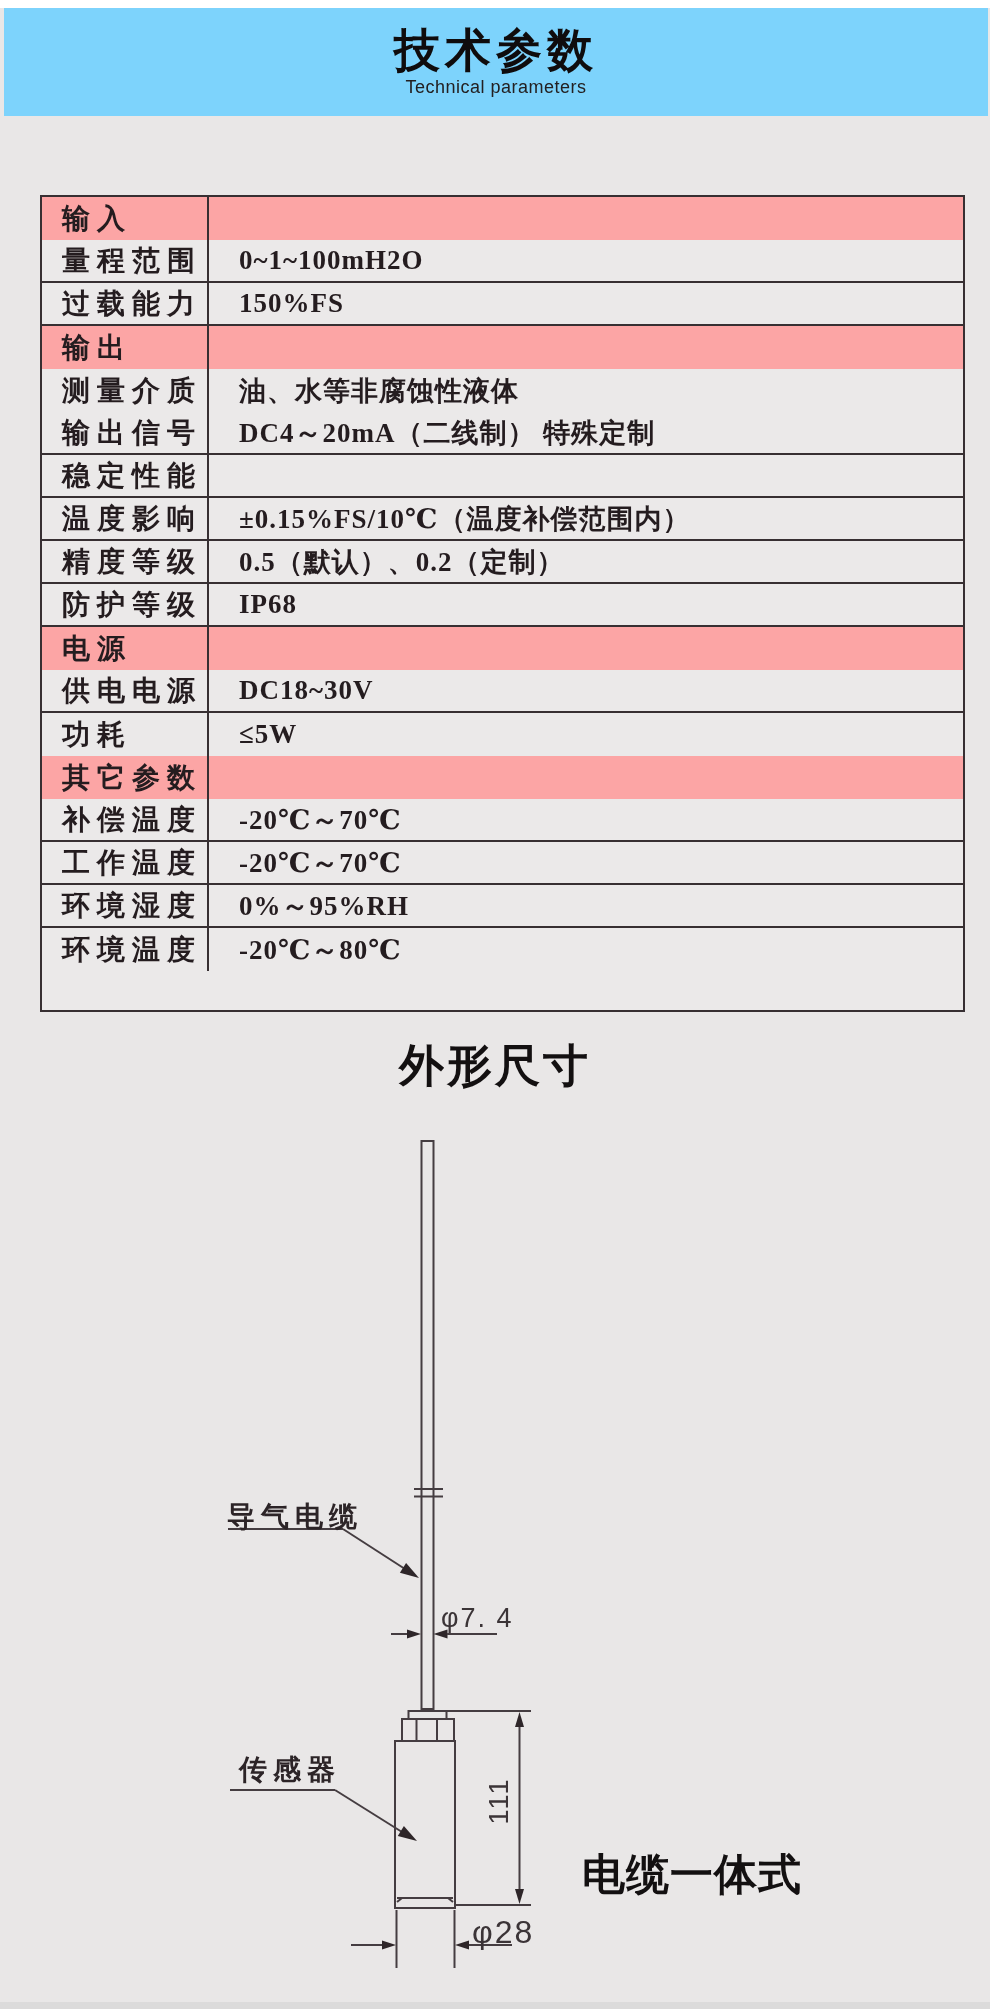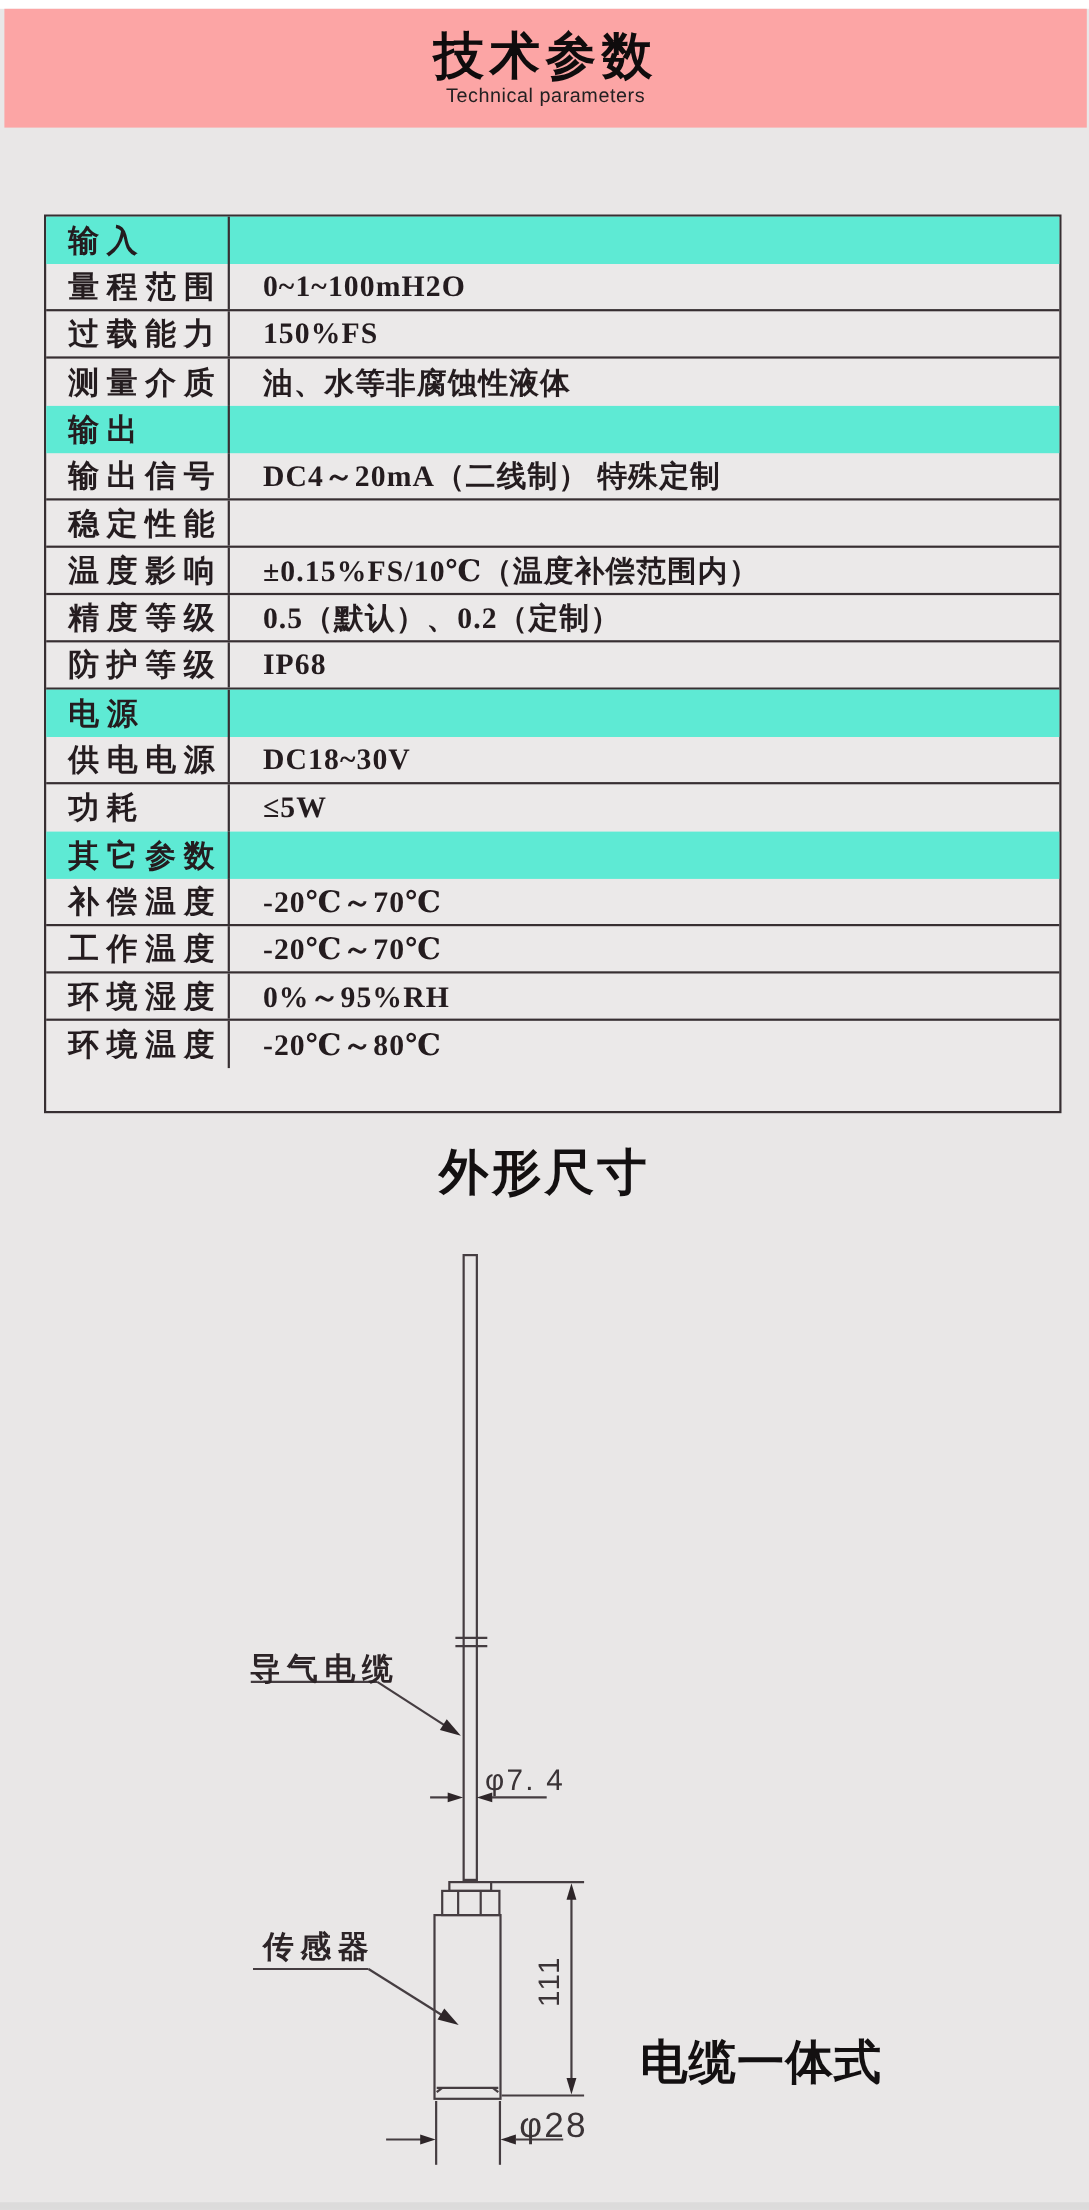--- a/index.html
+++ b/index.html
@@ -2,33 +2,33 @@
 <html><head>
 <meta charset="utf-8">
 <style>
   * { margin:0; padding:0; box-sizing:border-box; }
   html,body { width:990px; }
   body { font-family:"Liberation Sans","DejaVu Sans",sans-serif; background:#ffffff; }
   .page { position:relative; width:990px; height:2009px; background:#e9e7e7; overflow:hidden; }
 
   
   .top-margin { position:absolute; left:0; top:0; width:990px; height:8px; background:#ffffff; }
-  .header-band { position:absolute; left:4px; top:8px; width:984px; height:108px; background:#fca5a5;
+  .header-band { position:absolute; left:4px; top:8px; width:984px; height:108px; background:#7dd3fc;
                  display:flex; flex-direction:column; align-items:center; justify-content:center; }
   .main-title { font-size:46px; font-weight:bold; color:#0f0c0d; letter-spacing:5px;
                 font-family:"Liberation Sans","DejaVu Sans",sans-serif; line-height:1.05; }
   .sub-title  { font-size:18px; color:#232021; margin-top:3px; letter-spacing:0.5px;text-align:center; }
 
   
   .param-table { position:absolute; left:40px; top:195px; width:925px; height:817px;
                  border:2px solid #372f32; background:#ebe9e9;
                  font-family:"Liberation Serif","DejaVu Serif",serif; }
   .t-row { display:flex; height:43px; }
   .t-row.line { border-bottom:2px solid #372f32; }
-  .t-row.section { background:#5eead4; }
+  .t-row.section { background:#fca5a5; }
   .t-label { width:167px; border-right:2px solid #372f32; display:flex; align-items:center;
              padding-left:20px; font-size:28px; font-weight:bold; color:#241c1f; letter-spacing:7px;
              white-space:nowrap; overflow:visible; }
   .t-value { flex:1; display:flex; align-items:center; padding-left:30px; font-size:27px;
              font-weight:bold; color:#241c1f; letter-spacing:1px; white-space:nowrap; }
 
   
   .dims-heading { position:absolute; left:0; top:1036px; width:990px; text-align:center;
                   font-size:45px; font-weight:bold; color:#131011; letter-spacing:3px; }
 
@@ -65,27 +65,27 @@
         <div class="t-value"></div>
       </div>
       <div class="t-row line">
         <div class="t-label">量程范围</div>
         <div class="t-value">0~1~100mH2O</div>
       </div>
       <div class="t-row line">
         <div class="t-label">过载能力</div>
         <div class="t-value">150%FS</div>
       </div>
+      <div class="t-row section">
+        <div class="t-label">输出</div>
+        <div class="t-value"></div>
+      </div>
       <div class="t-row">
         <div class="t-label">测量介质</div>
         <div class="t-value">油、水等非腐蚀性液体</div>
-      </div>
-      <div class="t-row section">
-        <div class="t-label">输出</div>
-        <div class="t-value"></div>
       </div>
       <div class="t-row line">
         <div class="t-label">输出信号</div>
         <div class="t-value">DC4～20mA（二线制） 特殊定制</div>
       </div>
       <div class="t-row line">
         <div class="t-label">稳定性能</div>
       </div>
       <div class="t-row line">
         <div class="t-label">温度影响</div>

